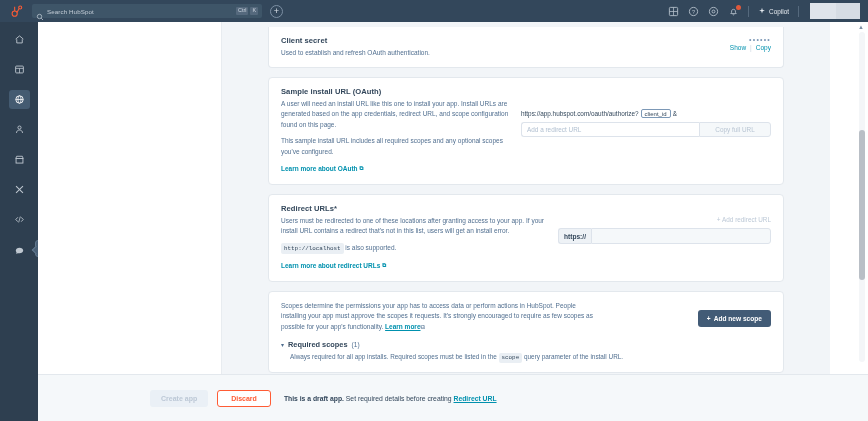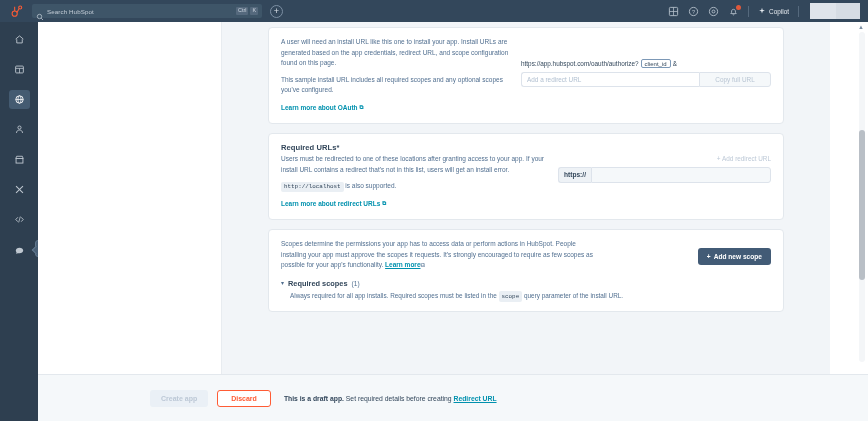--- a/index.html
+++ b/index.html
@@ -356,24 +356,41 @@
   </div>
 
   <div class="workspace">
 
     <div class="leftpad"></div>
     <div class="vrule"></div>
     <div class="rightpad"></div>
 
     <div class="content">
 
+      <div class="card first">
+        <div class="row">
+          <div class="col-l">
+            <div class="h-title">Client secret</div>
+            <div class="body-txt">Used to establish and refresh OAuth authentication.</div>
+          </div>
+          <div class="col-r">
+            <div class="secret-mask">••••••</div>
+            <div class="secret-actions">
+              <a href="#">Show</a>
+              <span class="pipe">|</span>
+              <a href="#">Copy</a>
+            </div>
+          </div>
+        </div>
+      </div>
 
       <div class="card">
         <div class="row">
           <div class="col-l">
+            <div class="h-title">Sample install URL (OAuth)</div>
             <div class="body-txt">A user will need an install URL like this one to install your app. Install URLs are generated based on the app credentials, redirect URL, and scope configuration found on this page.</div>
             <div class="body-txt" style="margin-top:6px;">This sample install URL includes all required scopes and any optional scopes you've configured.</div>
             <a class="link" href="#" style="margin-top:6px;">
               <span>Learn more about OAuth</span>
               <span class="ext">⧉</span>
             </a>
           </div>
           <div class="col-r" style="padding-top:22px;">
             <div class="url-line">
               <span>https://app.hubspot.com/oauth/authorize?</span>
@@ -385,21 +402,21 @@
               <div class="url-copy">Copy full URL</div>
             </div>
           </div>
         </div>
       </div>
 
       <div class="card">
         <div class="row">
           <div class="col-l">
             <div class="h-title">
-              <span>Required URLs</span><span class="req-star">*</span>
+              <span>Redirect URLs</span><span class="req-star">*</span>
             </div>
             <div class="body-txt">Users must be redirected to one of these locations after granting access to your app. If your install URL contains a redirect that's not in this list, users will get an install error.</div>
             <div class="body-txt" style="margin-top:6px;">
               <span class="codechip">http://localhost</span><span> is also supported.</span>
             </div>
             <a class="link" href="#" style="margin-top:6px;">
               <span>Learn more about redirect URLs</span>
               <span class="ext">⧉</span>
             </a>
           </div>

